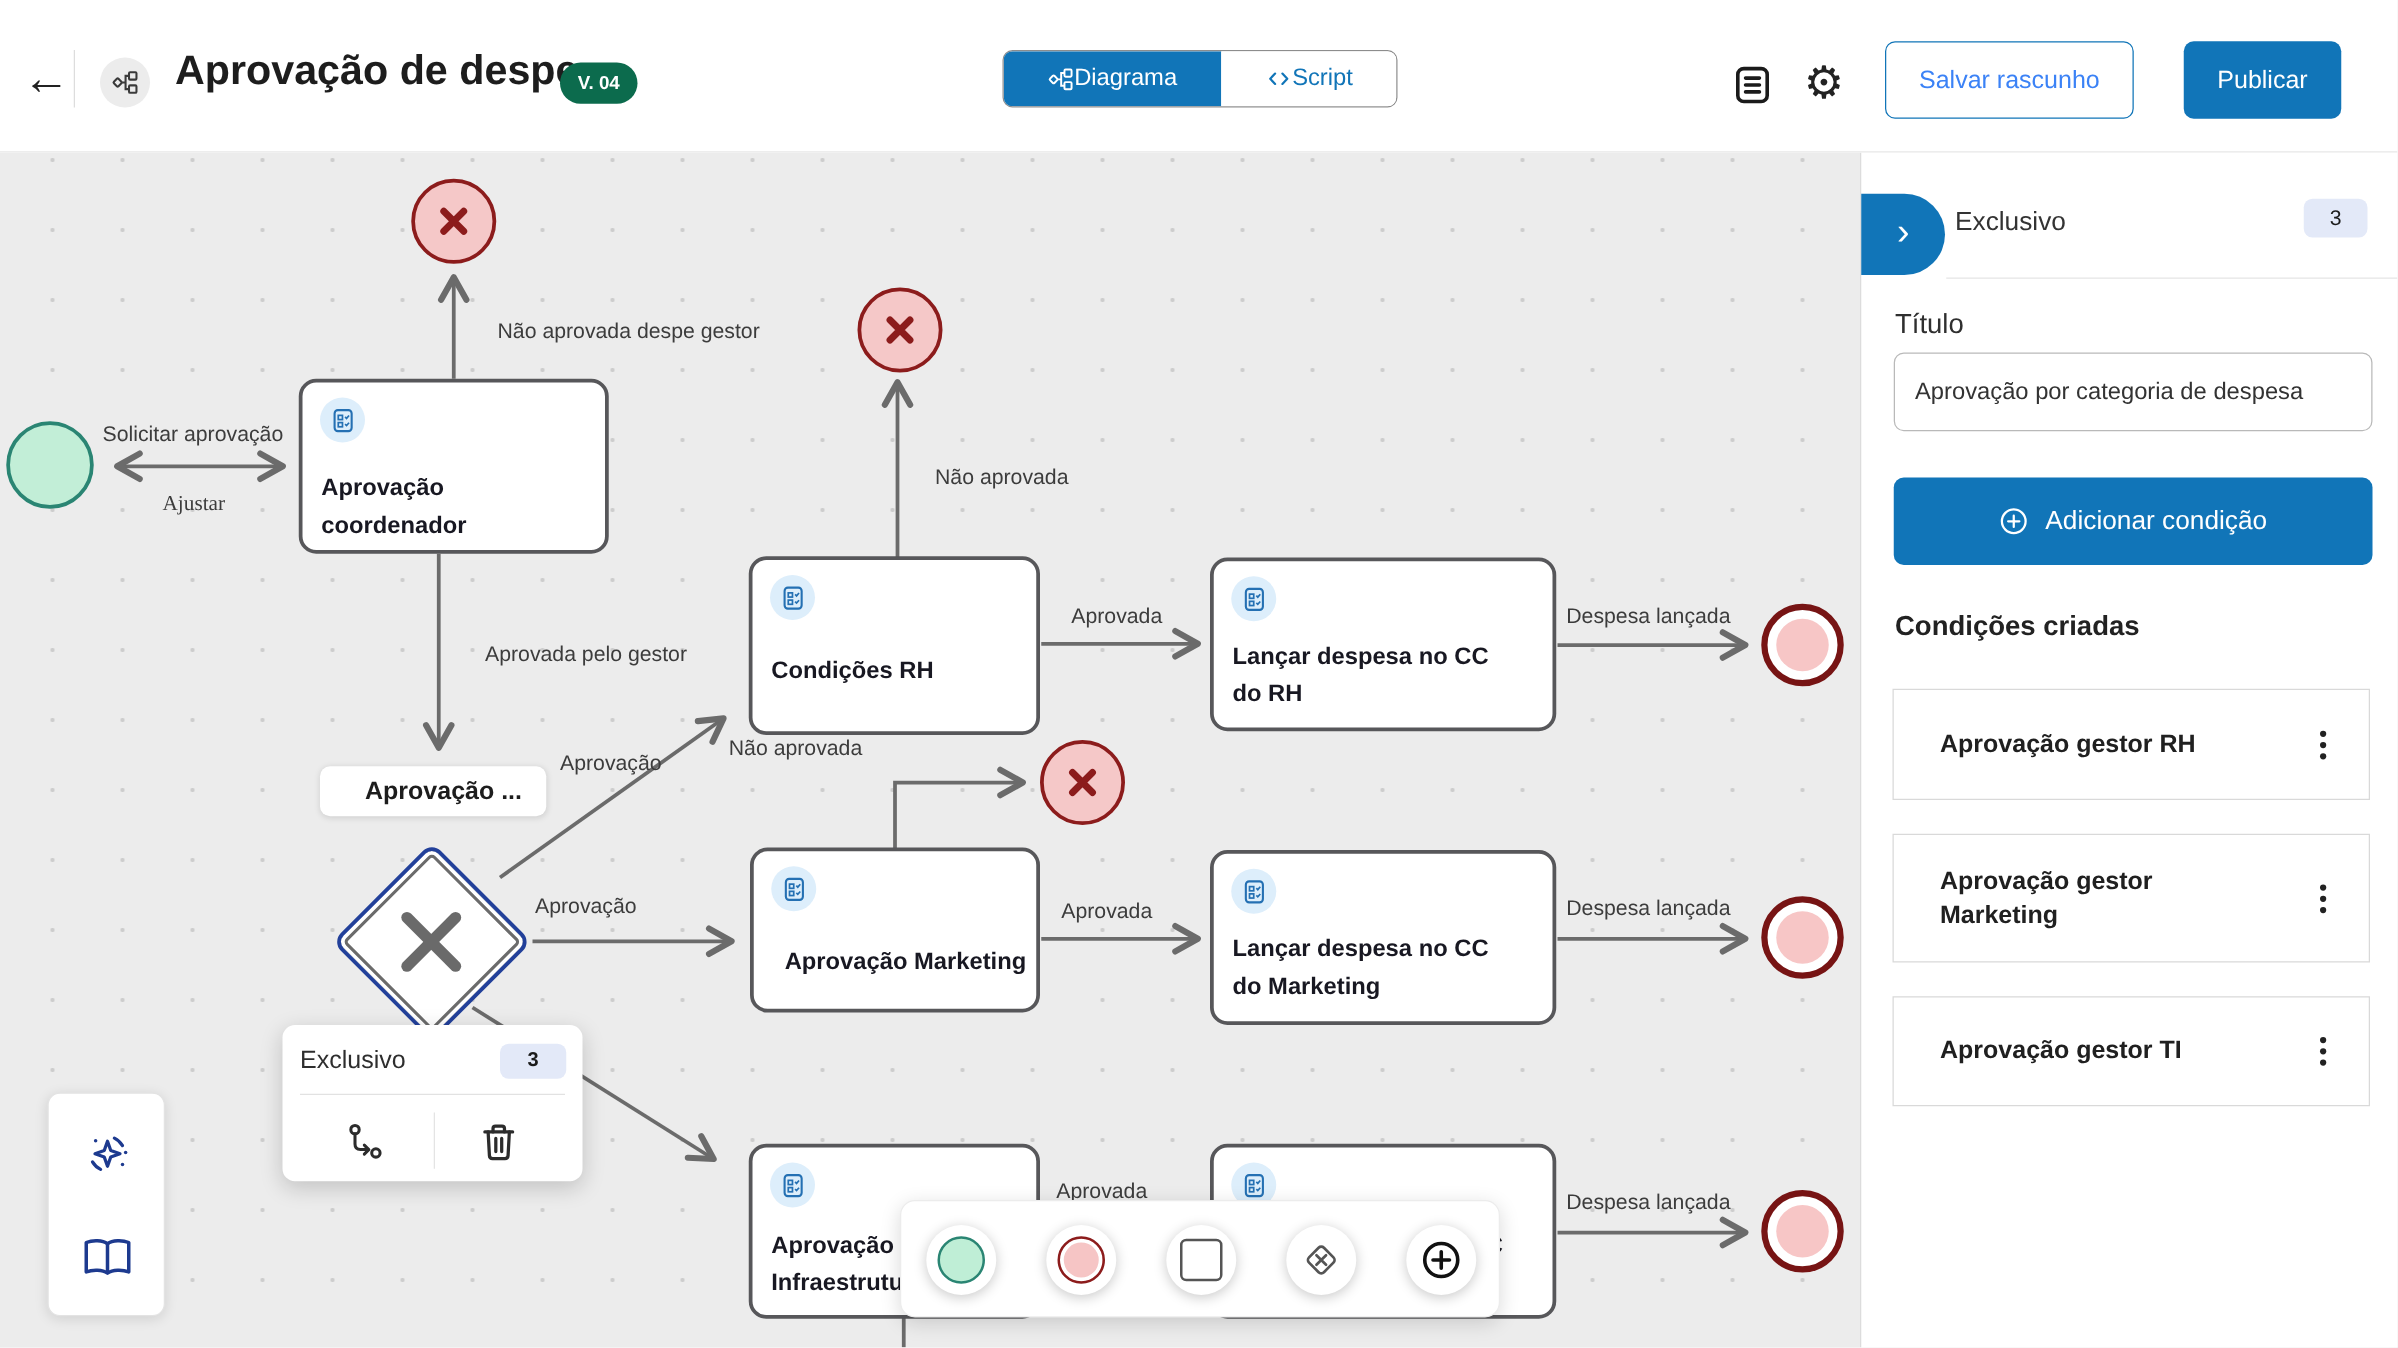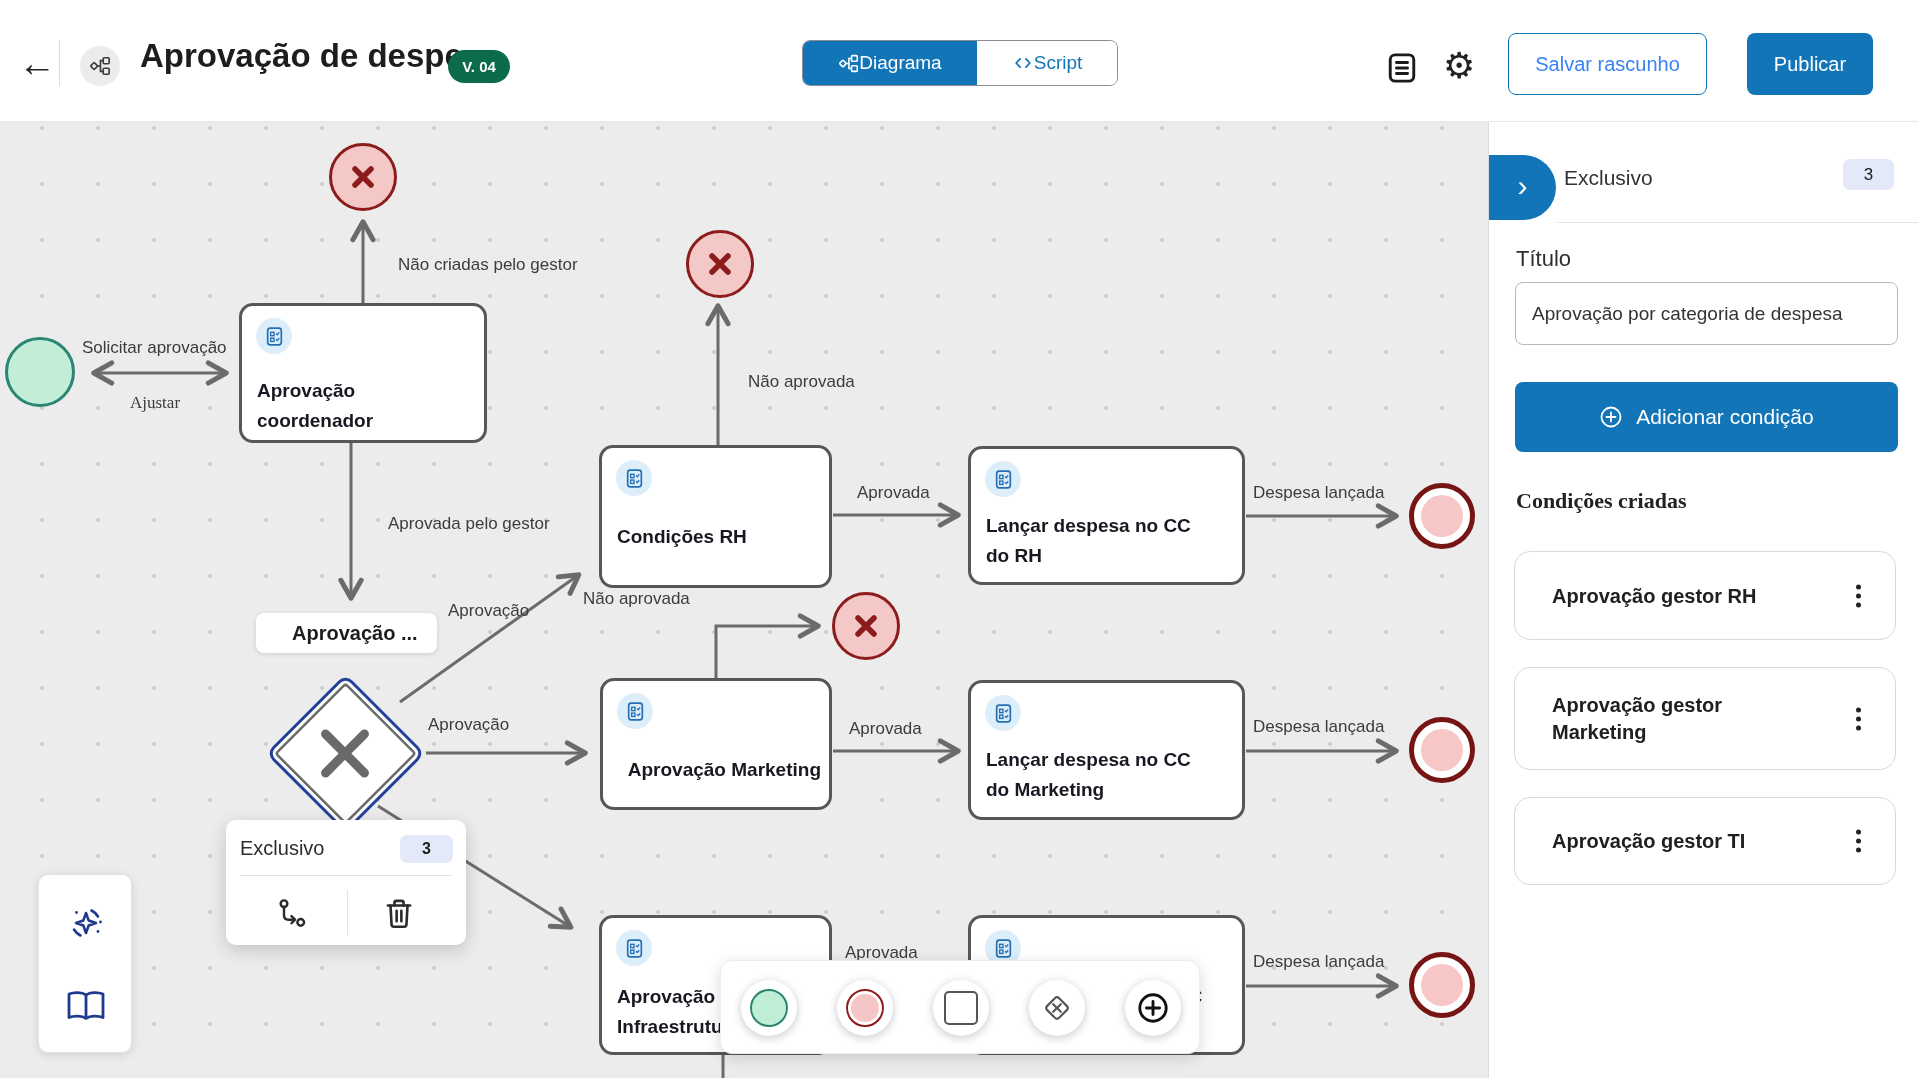--- a/index.html
+++ b/index.html
@@ -56,22 +56,22 @@
 
   
   .panel { position:absolute; left:1488px; top:122px; width:430px; height:956px; background:#fff; border-left:1px solid #dcdcdc; z-index:5; }
   .panel-tab { position:absolute; left:0px; top:33px; width:67px; height:65px; background:#1175b8; border-radius:0 34px 34px 0; display:flex; align-items:center; justify-content:center; color:#fff; font-size:30px; cursor:pointer; }
   .panel-title { position:absolute; left:75px; top:44px; font-size:21px; color:#333; }
   .panel-badge { position:absolute; left:354px; top:37px; width:51px; height:31px; background:#e3e9f8; border-radius:7px; font-size:17px; color:#1b1b1b; text-align:center; line-height:31px; }
   .panel-div { position:absolute; left:68px; right:0; top:100px; border-top:1px solid #e5e5e5; }
   .field-label { position:absolute; left:27px; top:124px; font-size:22px; color:#2f2f2f; }
   .field-input { position:absolute; left:26px; top:160px; width:383px; height:63px; border:1.5px solid #b9b9b9; border-radius:8px; font-size:19px; color:#333; padding:0 16px; font-family:"Liberation Sans",sans-serif; background:#fff; }
   .add-btn { position:absolute; left:26px; top:260px; width:383px; height:70px; background:#1175b8; border-radius:8px; color:#fff; font-size:21px; display:flex; align-items:center; justify-content:center; gap:13px; cursor:pointer; }
-  .created { position:absolute; left:27px; top:366px; font-size:22px; font-weight:700; color:#222;font-family:Liberation Serif, serif; }
-  .cond-card { position:absolute; left:25px; width:382px; background:#fff; border:1.5px solid #d9d9d9; border-radius:16px; cursor:pointer; }
+  .created { position:absolute; left:27px; top:366px; font-size:22px; font-weight:700; color:#222; }
+  .cond-card { position:absolute; left:25px; width:382px; background:#fff; border:1.5px solid #d9d9d9; border-radius:0; cursor:pointer; }
   .cond-label { position:absolute; left:37px; top:50%; transform:translateY(-50%); width:240px; font-size:20px; font-weight:700; color:#202020; line-height:27px; }
   .kebab { position:absolute; right:30px; top:50%; transform:translateY(-50%); display:flex; flex-direction:column; gap:4px; cursor:pointer; padding:4px; }
   .kebab span { width:5px; height:5px; border-radius:50%; background:#222; }
 </style>
 </head>
 <body>
 
 <div id="root">
 
   <div class="canvas"></div>
@@ -213,21 +213,21 @@
           <rect x="6.3" y="6" width="3.2" height="3.2" stroke-width="1.3"></rect>
           <rect x="6.3" y="11.5" width="3.2" height="3.2" stroke-width="1.3"></rect>
           <path d="M11.5 7.2 l1.1 1.1 1.9-2.2 M11.5 12.7 l1.1 1.1 1.9-2.2" stroke-width="1.3"></path>
         </svg>
     </div>
     <div class="task-title" style="top:64px; letter-spacing:0.6px;"><span>Lançar despesa no CC</span></div>
   </div>
 
   <div class="edge-label" style="left:82px; top:338px;">Solicitar aprovação</div>
   <div class="edge-label" style="left:130px; top:393px;font-family:Liberation Serif, serif;">Ajustar</div>
-  <div class="edge-label" style="left:398px; top:255px;">Não criadas pelo gestor</div>
+  <div class="edge-label" style="left:398px; top:255px;">Não aprovada despe gestor</div>
   <div class="edge-label" style="left:388px; top:514px;">Aprovada pelo gestor</div>
   <div class="edge-label" style="left:448px; top:601px;">Aprovação</div>
   <div class="edge-label" style="left:583px; top:589px;">Não aprovada</div>
   <div class="edge-label" style="left:428px; top:715px;">Aprovação</div>
   <div class="edge-label" style="left:398px; top:846px; transform:rotate(33deg); transform-origin:left top;">Aprovação</div>
   <div class="edge-label" style="left:748px; top:372px;">Não aprovada</div>
   <div class="edge-label" style="left:857px; top:483px;">Aprovada</div>
   <div class="edge-label" style="left:1253px; top:483px;">Despesa lançada</div>
   <div class="edge-label" style="left:849px; top:719px;">Aprovada</div>
   <div class="edge-label" style="left:1253px; top:717px;">Despesa lançada</div>

